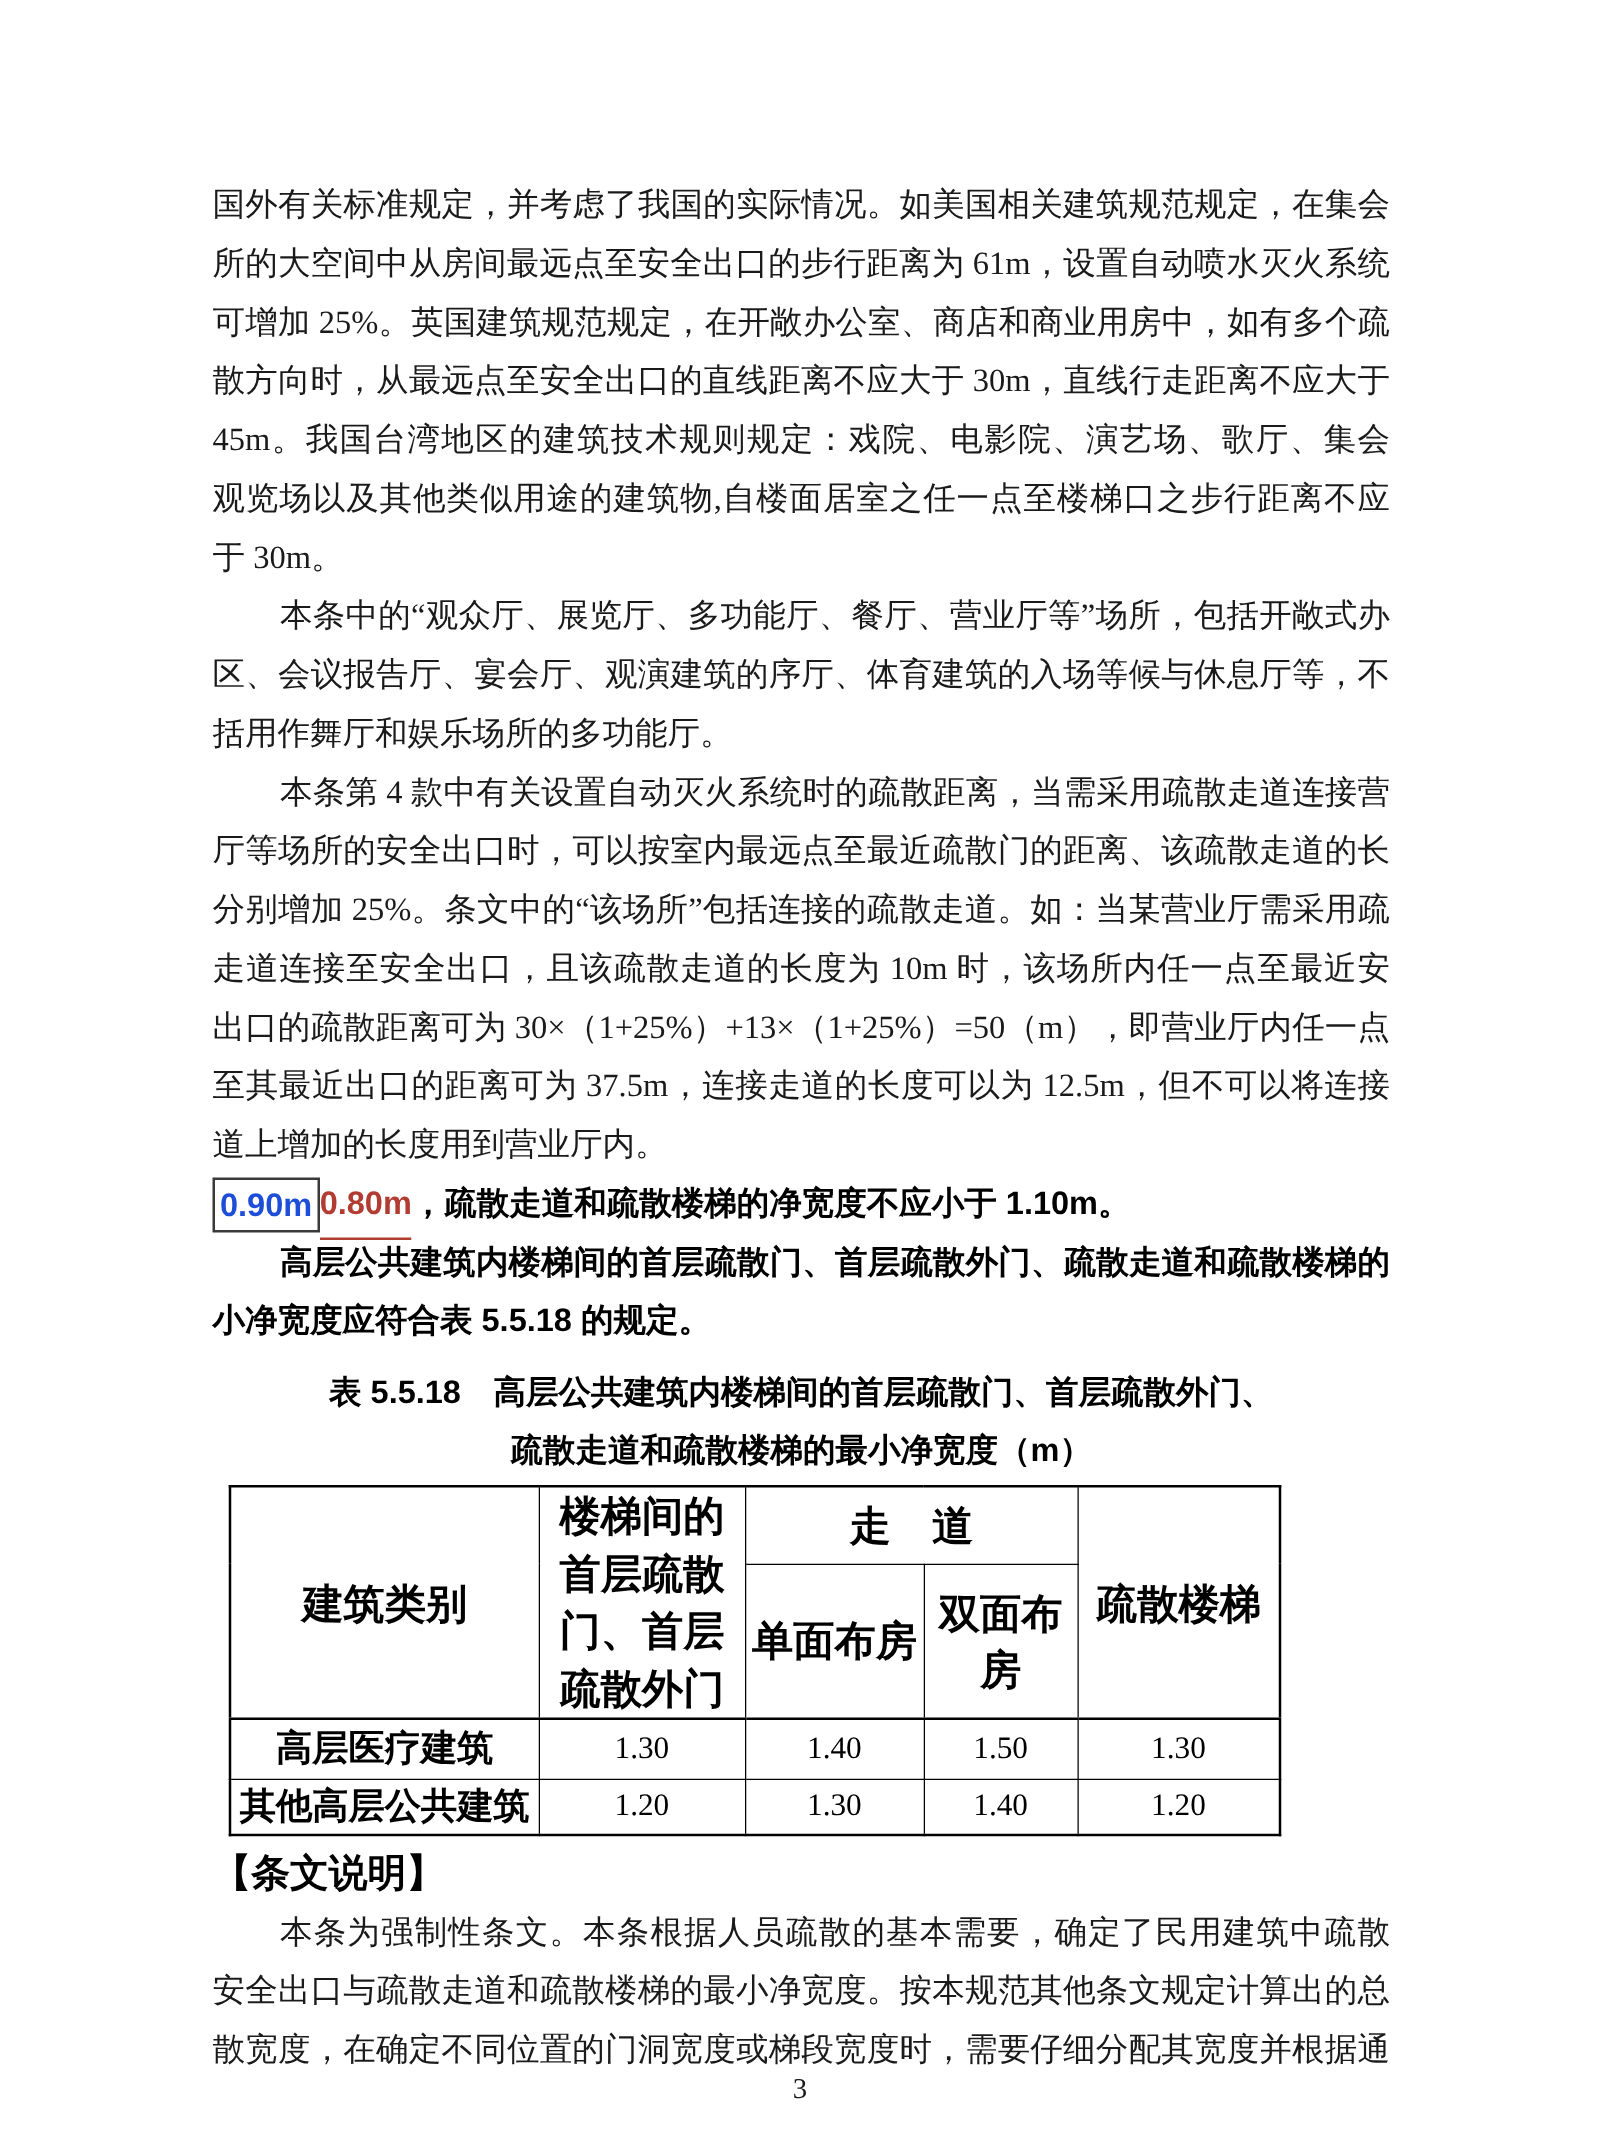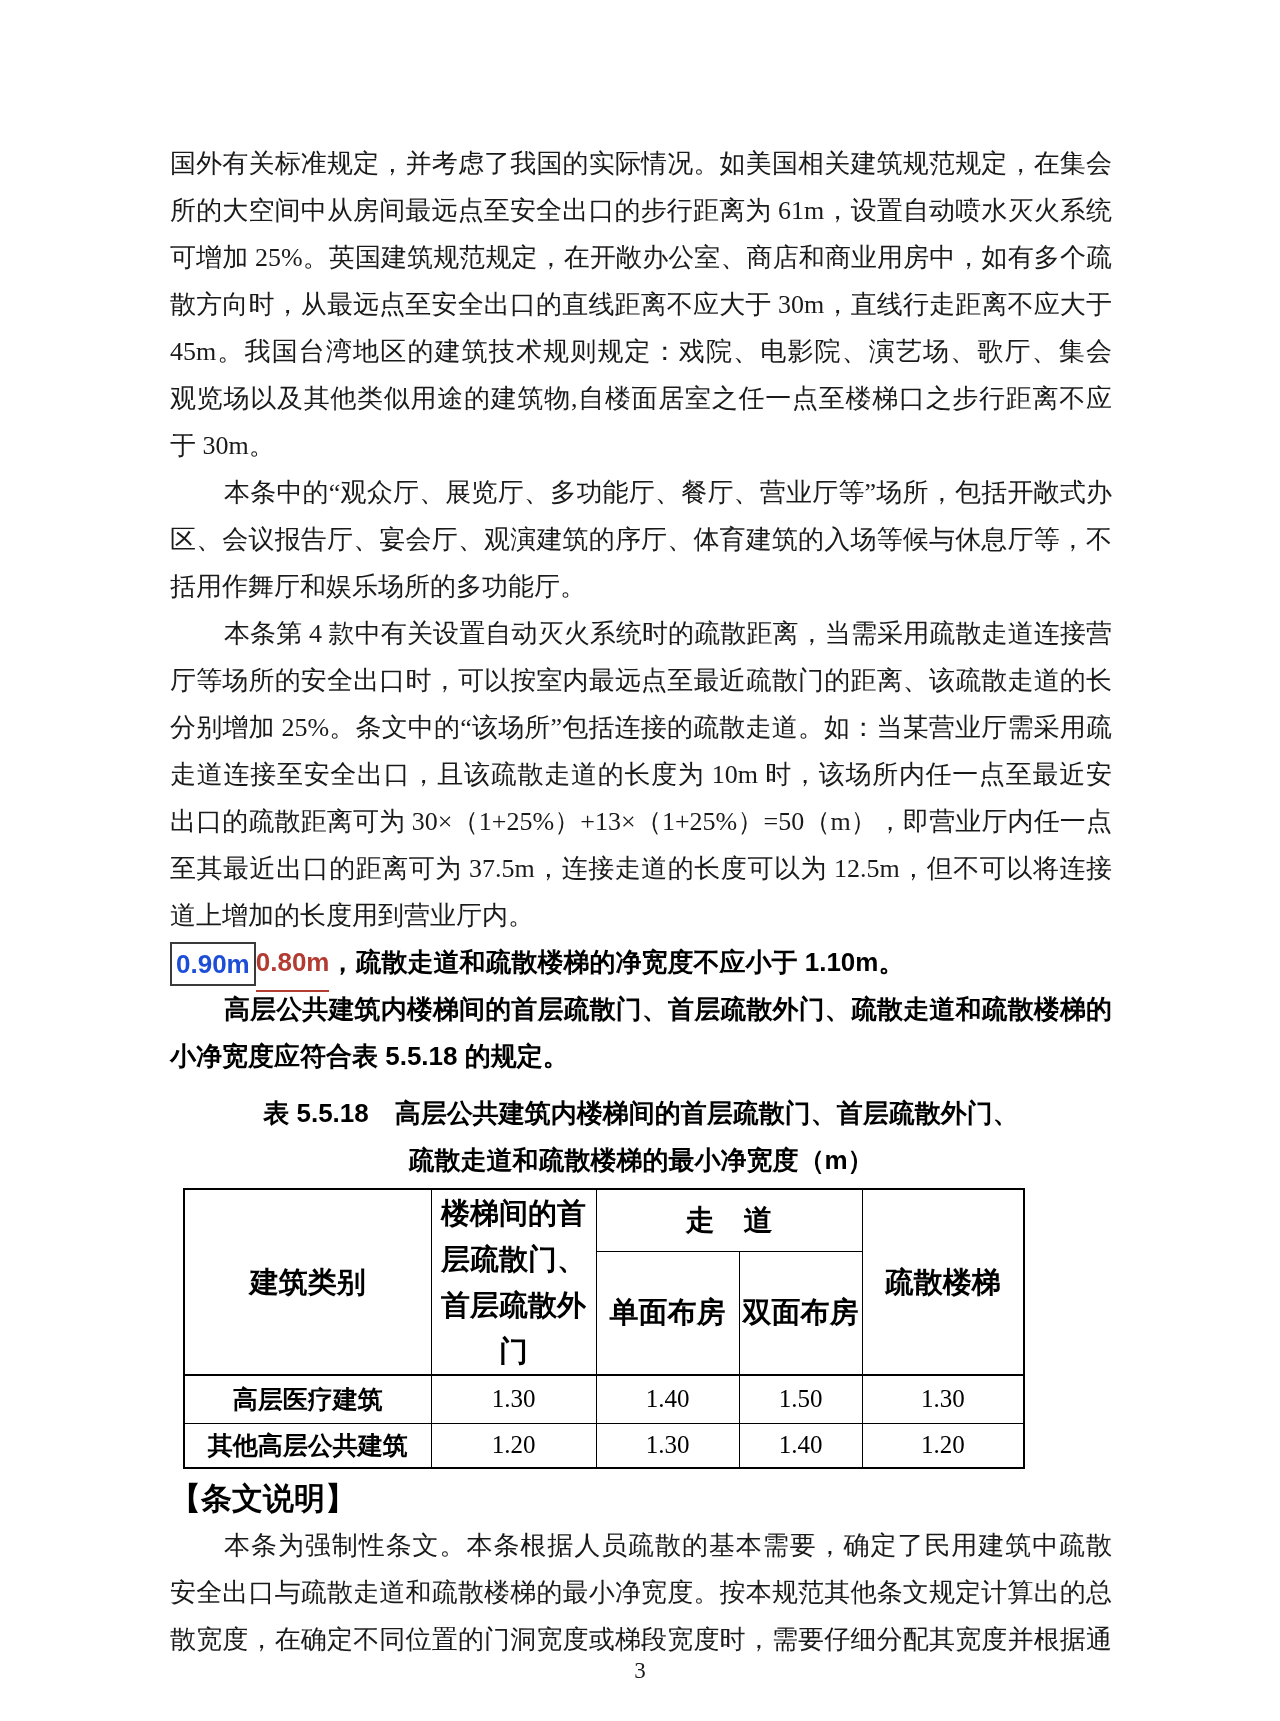--- a/index.html
+++ b/index.html
@@ -68,32 +68,32 @@
     color:#000;
   }
   table.spec th, table.spec td{
     border:1px solid #000;
     text-align:center;
     vertical-align:middle;
     padding:0;
   }
   table.spec{ border:2px solid #000; }
   th.hdr{
-    font-size:29px;
+    font-size:33px;
     font-weight:700;
     line-height:45px;
   }
   th.wrap{ line-height:46px; padding:0 14px; }
   tr.hrow1{ height:48px; }
   tr.hrow2{ height:95px; }
   tr.drow1{ height:48px; }
   tr.drow2{ height:45px;border-radius:16px; }
   tbody tr.drow1 td{ border-top:2px solid #000; }
   td.cat{
-    font-size:25px;
+    font-size:29px;
     font-weight:700;
     margin-top:44px;
   }
   td.num{
     font-family:"Liberation Serif","DejaVu Serif",serif;
     font-size:25px;
     font-weight:400;
   }
   .commentary-heading{
     margin-top:6px;

